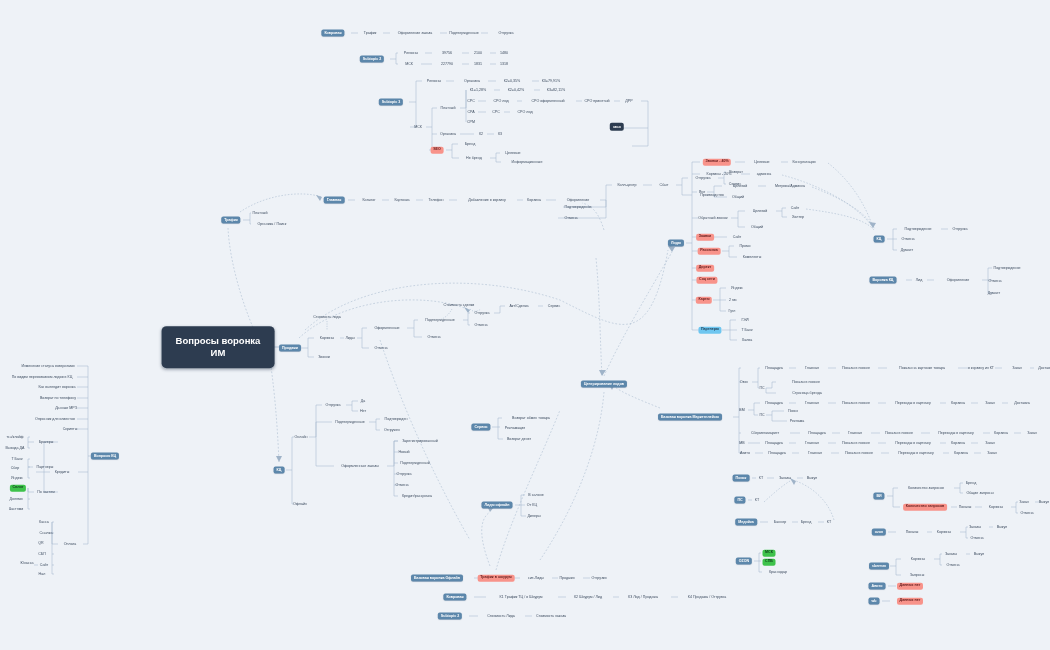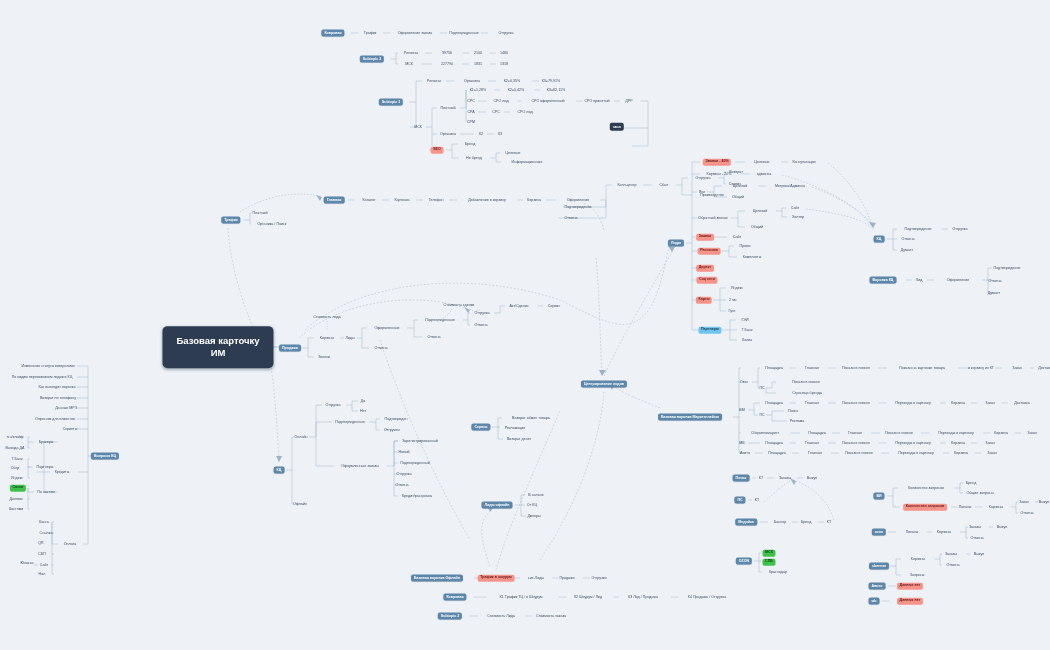--- a/index.html
+++ b/index.html
@@ -260,21 +260,21 @@
       <polygon points="470,310 464,307 468,313"></polygon>
       <polygon points="322,197 316,195 320,201"></polygon>
       <polygon points="602,376 599,370 606,370"></polygon>
       <polygon points="490,512 487,506 494,507"></polygon>
       <polygon points="614,386 608,383 612,390"></polygon>
       <polygon points="796,481 790,478 794,485"></polygon>
       <polygon points="873,228 869,222 876,223"></polygon>
     </g>
   </svg>
 
-  <div class="node n-dark" style="left:218px;top:347px;">Базовая карточку
+  <div class="node n-dark" style="left:218px;top:347px;">Вопросы воронка
 ИМ</div>
 
 <div class="node n-pill" style="left: 333px; top: 33px;">Ковровая</div>
     <div class="node n-plain" style="left: 370px; top: 33px;">Трафик</div>
     <div class="node n-plain" style="left: 415px; top: 33px;">Оформление заказа</div>
     <div class="node n-plain" style="left: 464px; top: 33px;">Подтвержденные</div>
     <div class="node n-plain" style="left: 506px; top: 33px;">Отгрузка</div>
     <div class="node n-pill" style="left: 372px; top: 59px;">Subtopic 2</div>
     <div class="node n-plain" style="left: 411px; top: 53px;">Регионы</div>
     <div class="node n-plain" style="left: 447px; top: 53px;">39756</div>

